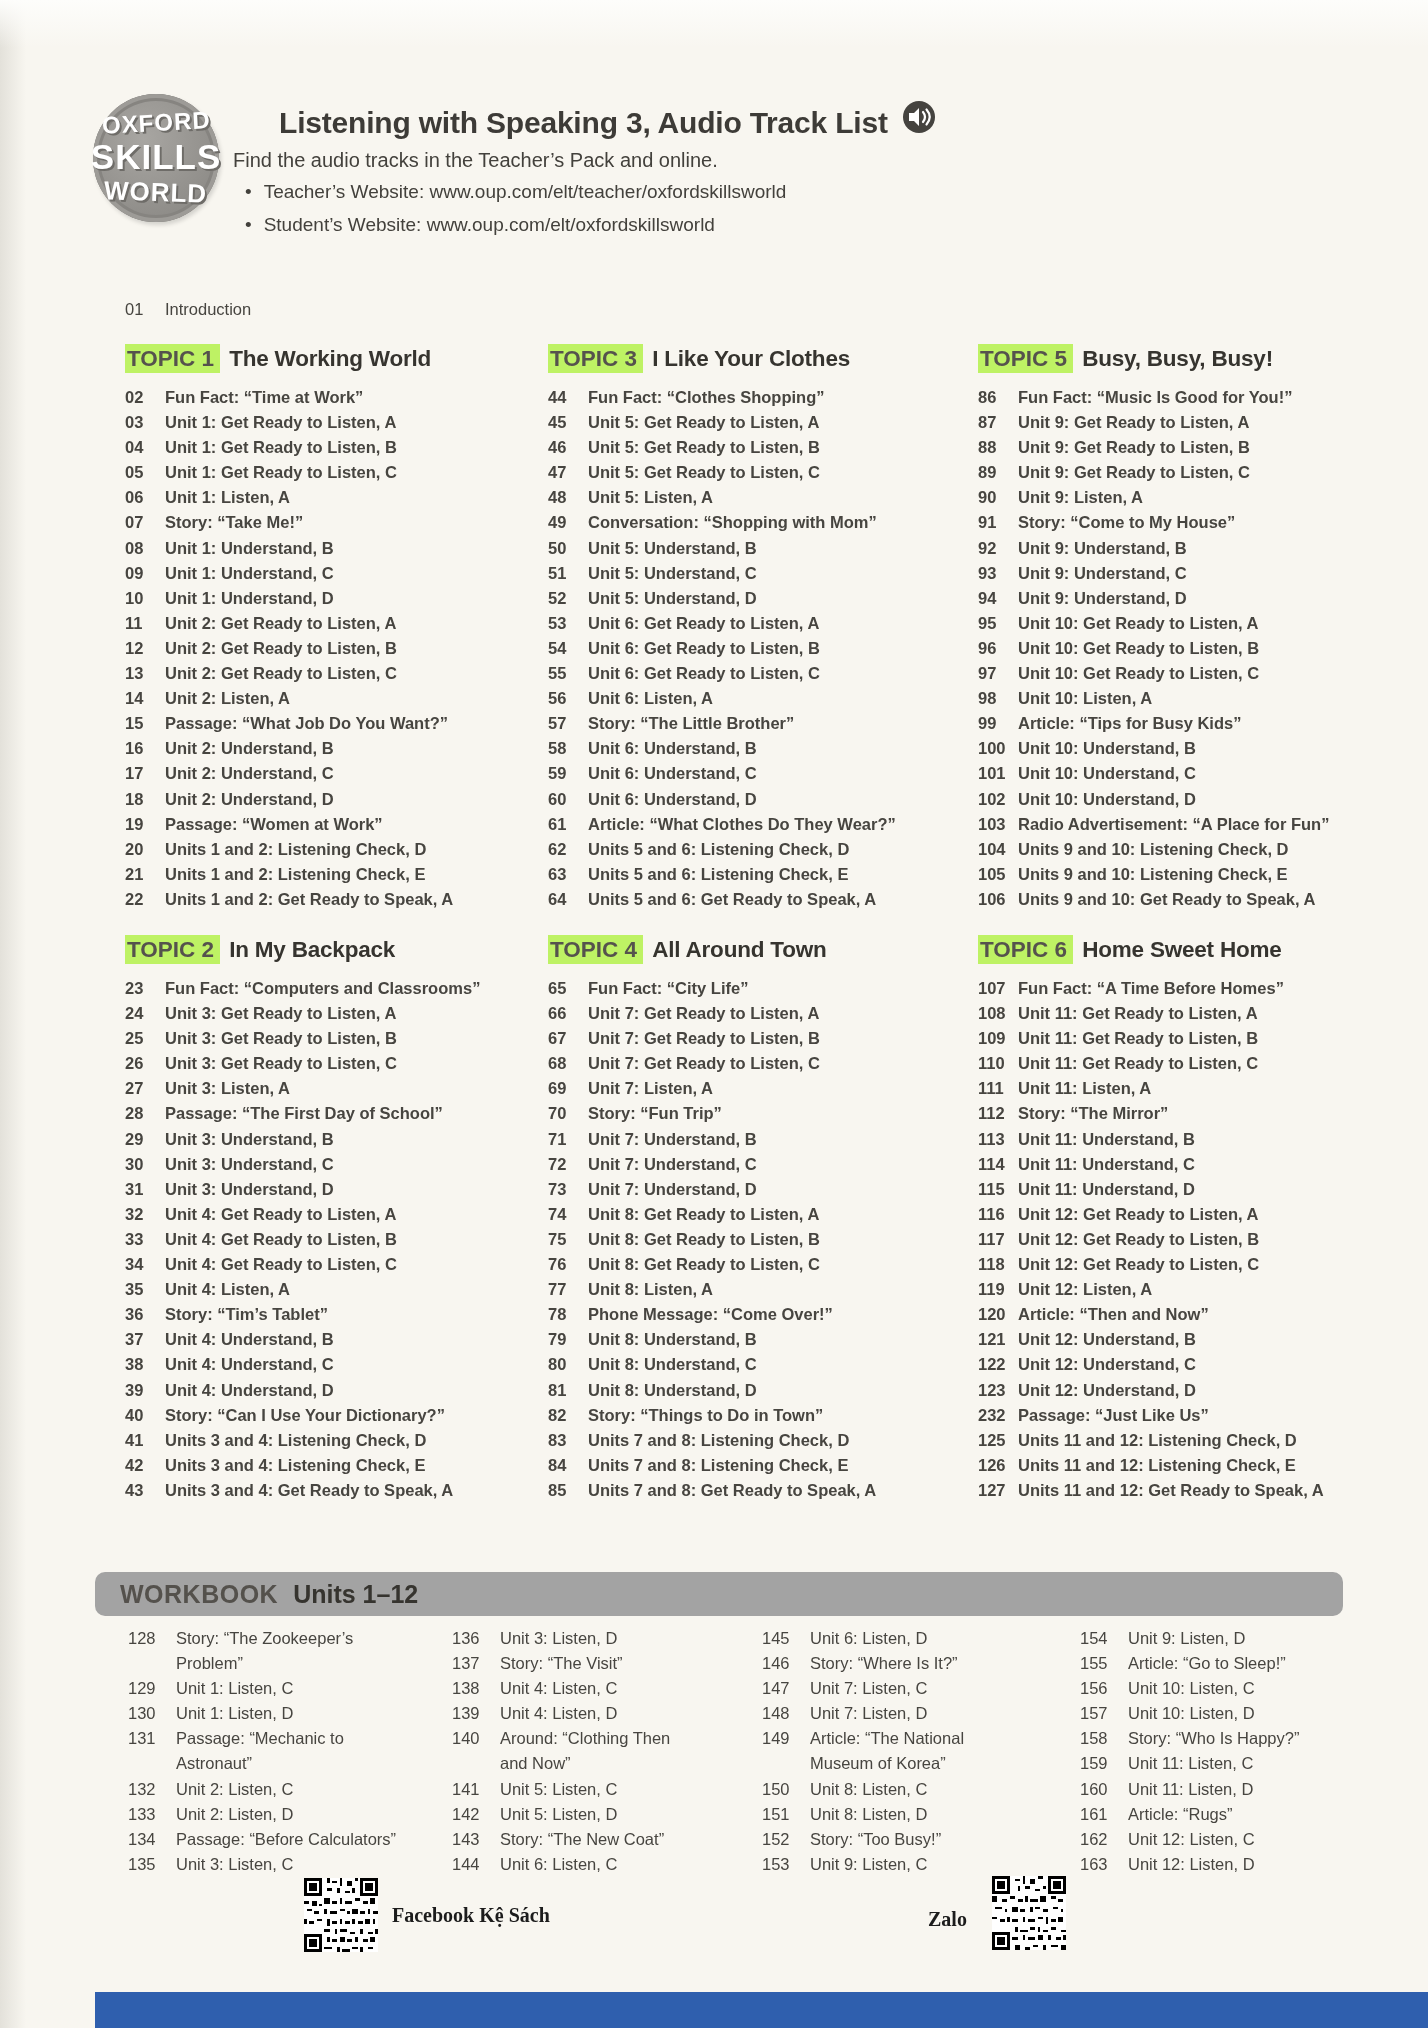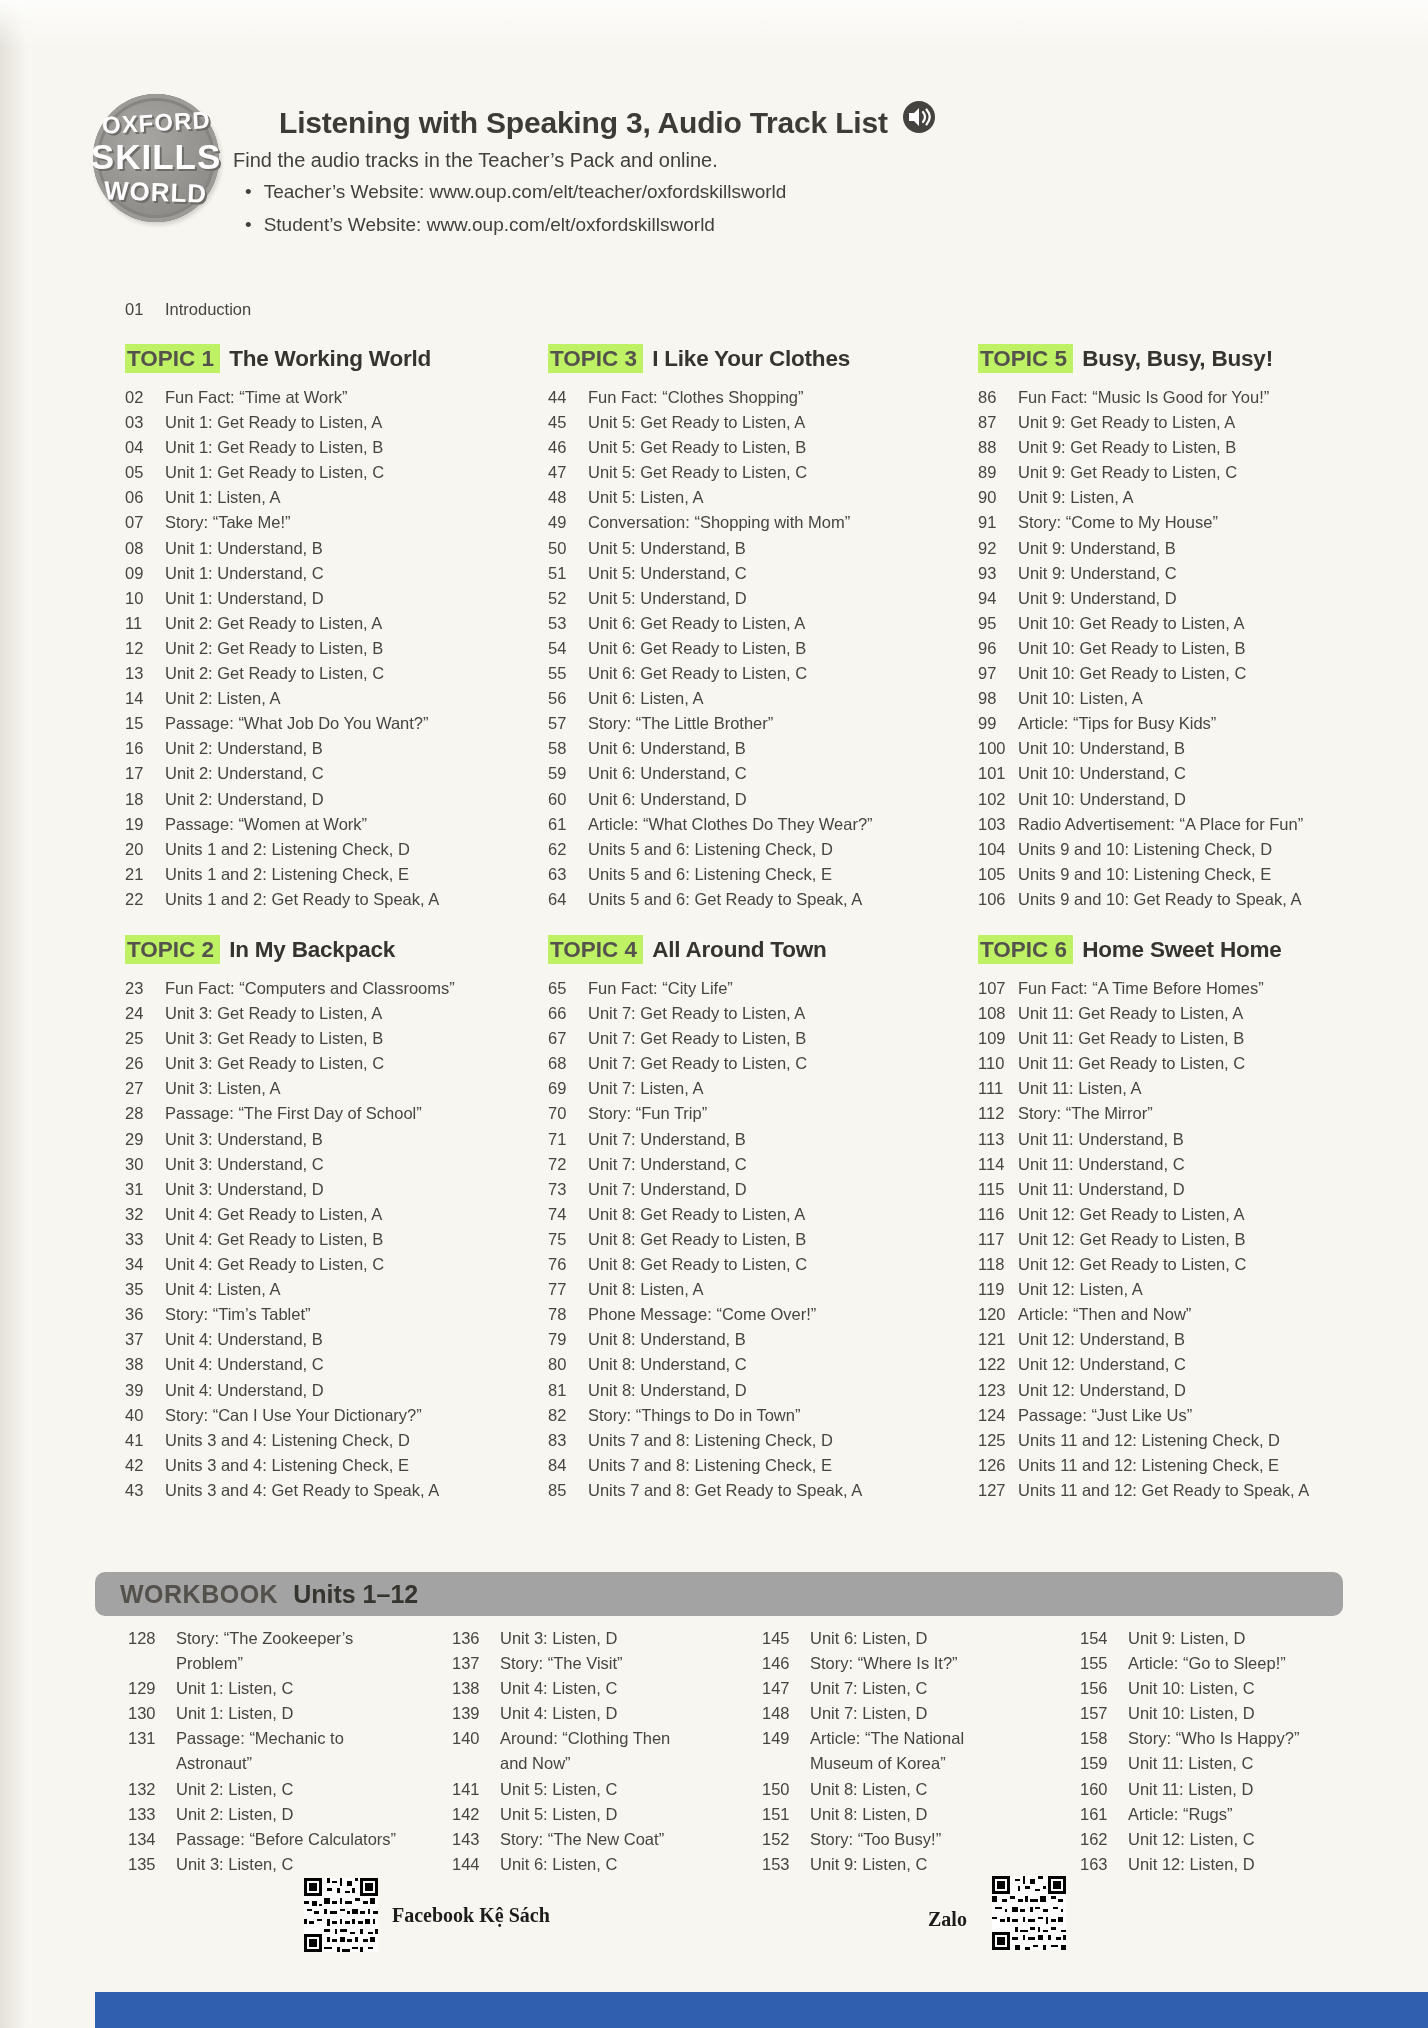--- a/index.html
+++ b/index.html
@@ -48,21 +48,21 @@
   .topic-block { position:absolute; width:420px; }
   .t1 { left:125px; top:346px; }
   .t2 { left:125px; top:937px; }
   .t3 { left:548px; top:346px; }
   .t4 { left:548px; top:937px; }
   .t5 { left:978px; top:346px; width:440px; }
   .t6 { left:978px; top:937px; width:440px; }
   .topic-header { font-size:22.5px; font-weight:bold; white-space:nowrap; }
   .topic-label { background:#bef264; color:#55524d; padding:2px 6px 2px 2px; }
   .topic-title { color:#36342f; margin-left:9px; letter-spacing:-0.2px; }
-  .track-list { margin-top:13px; }
+  .track-list { margin-top:13px;font-weight:bold; }
   .track-row { display:flex; font-size:16.5px; line-height:25.1px; }
   .track-num { width:40px; flex-shrink:0; }
   .track-text { flex:1; }
 
   
   .wb-band {
     position:absolute; left:95px; top:1572px; width:1248px; height:44px;
     background:#a3a3a3; border-radius:10px;
     display:flex; align-items:center; padding-left:25px;
   }
@@ -625,21 +625,21 @@
       </div>
       <div class="track-row">
         <span class="track-num">122</span>
         <span class="track-text">Unit 12: Understand, C</span>
       </div>
       <div class="track-row">
         <span class="track-num">123</span>
         <span class="track-text">Unit 12: Understand, D</span>
       </div>
       <div class="track-row">
-        <span class="track-num">124</span>
+        <span class="track-num">232</span>
         <span class="track-text">Passage: “Just Like Us”</span>
       </div>
       <div class="track-row">
         <span class="track-num">125</span>
         <span class="track-text">Units 11 and 12: Listening Check, D</span>
       </div>
       <div class="track-row">
         <span class="track-num">126</span>
         <span class="track-text">Units 11 and 12: Listening Check, E</span>
       </div>

